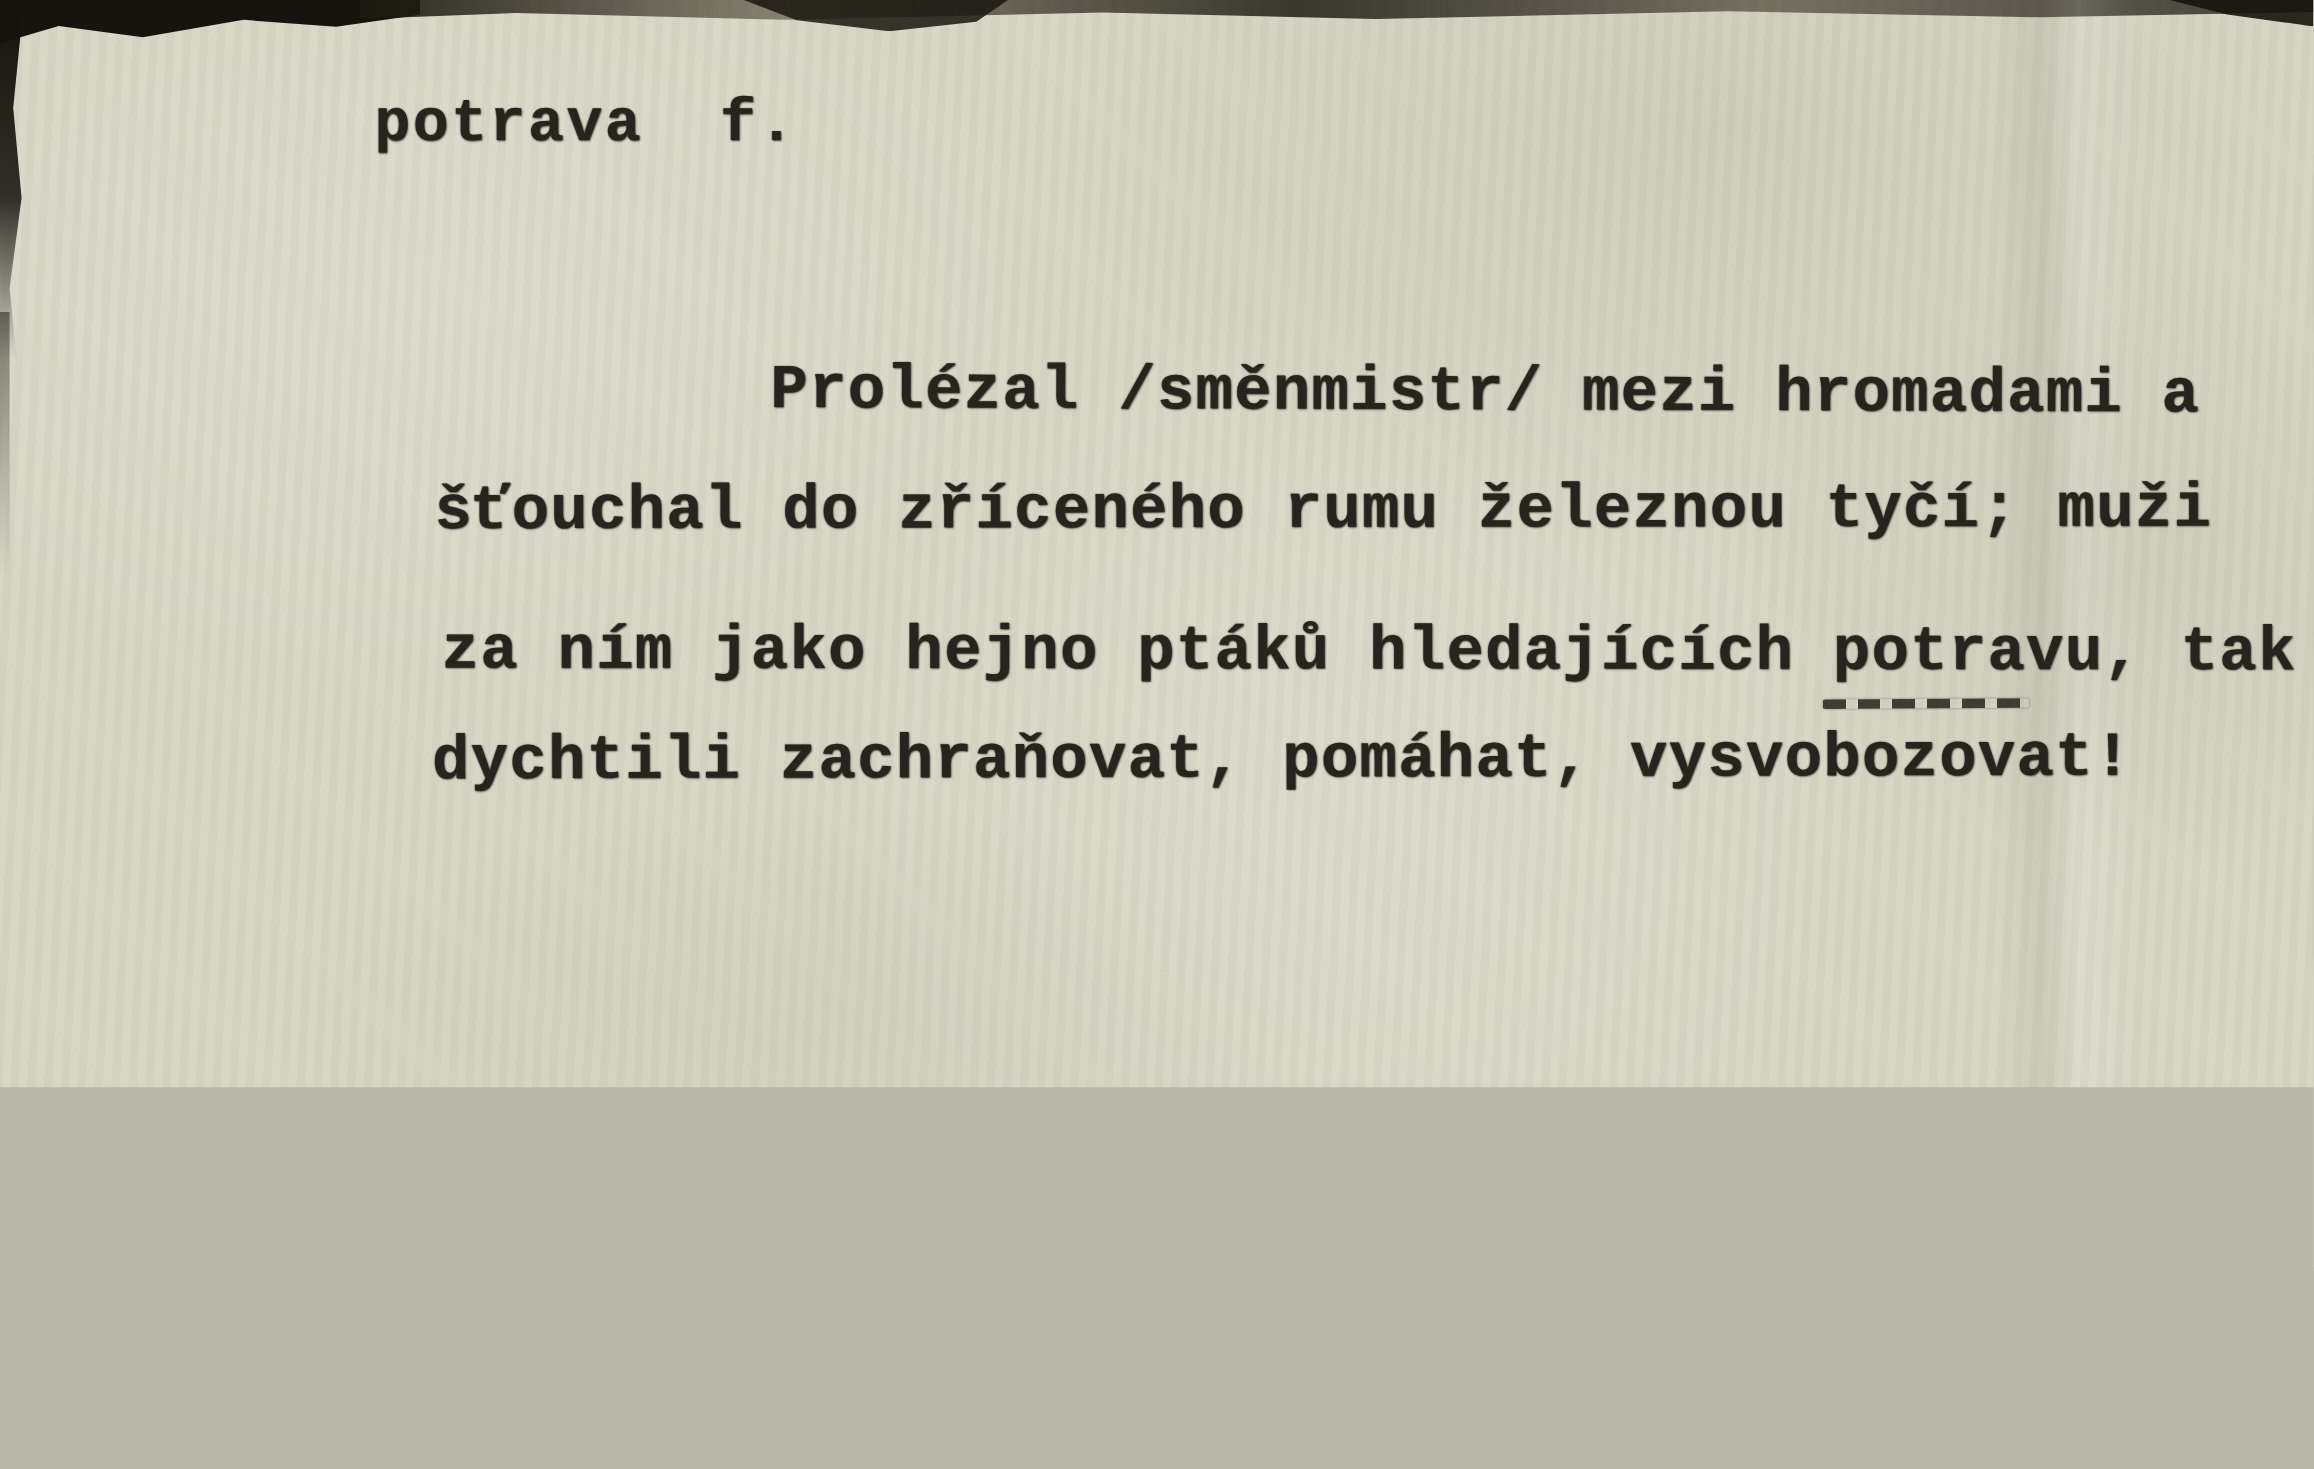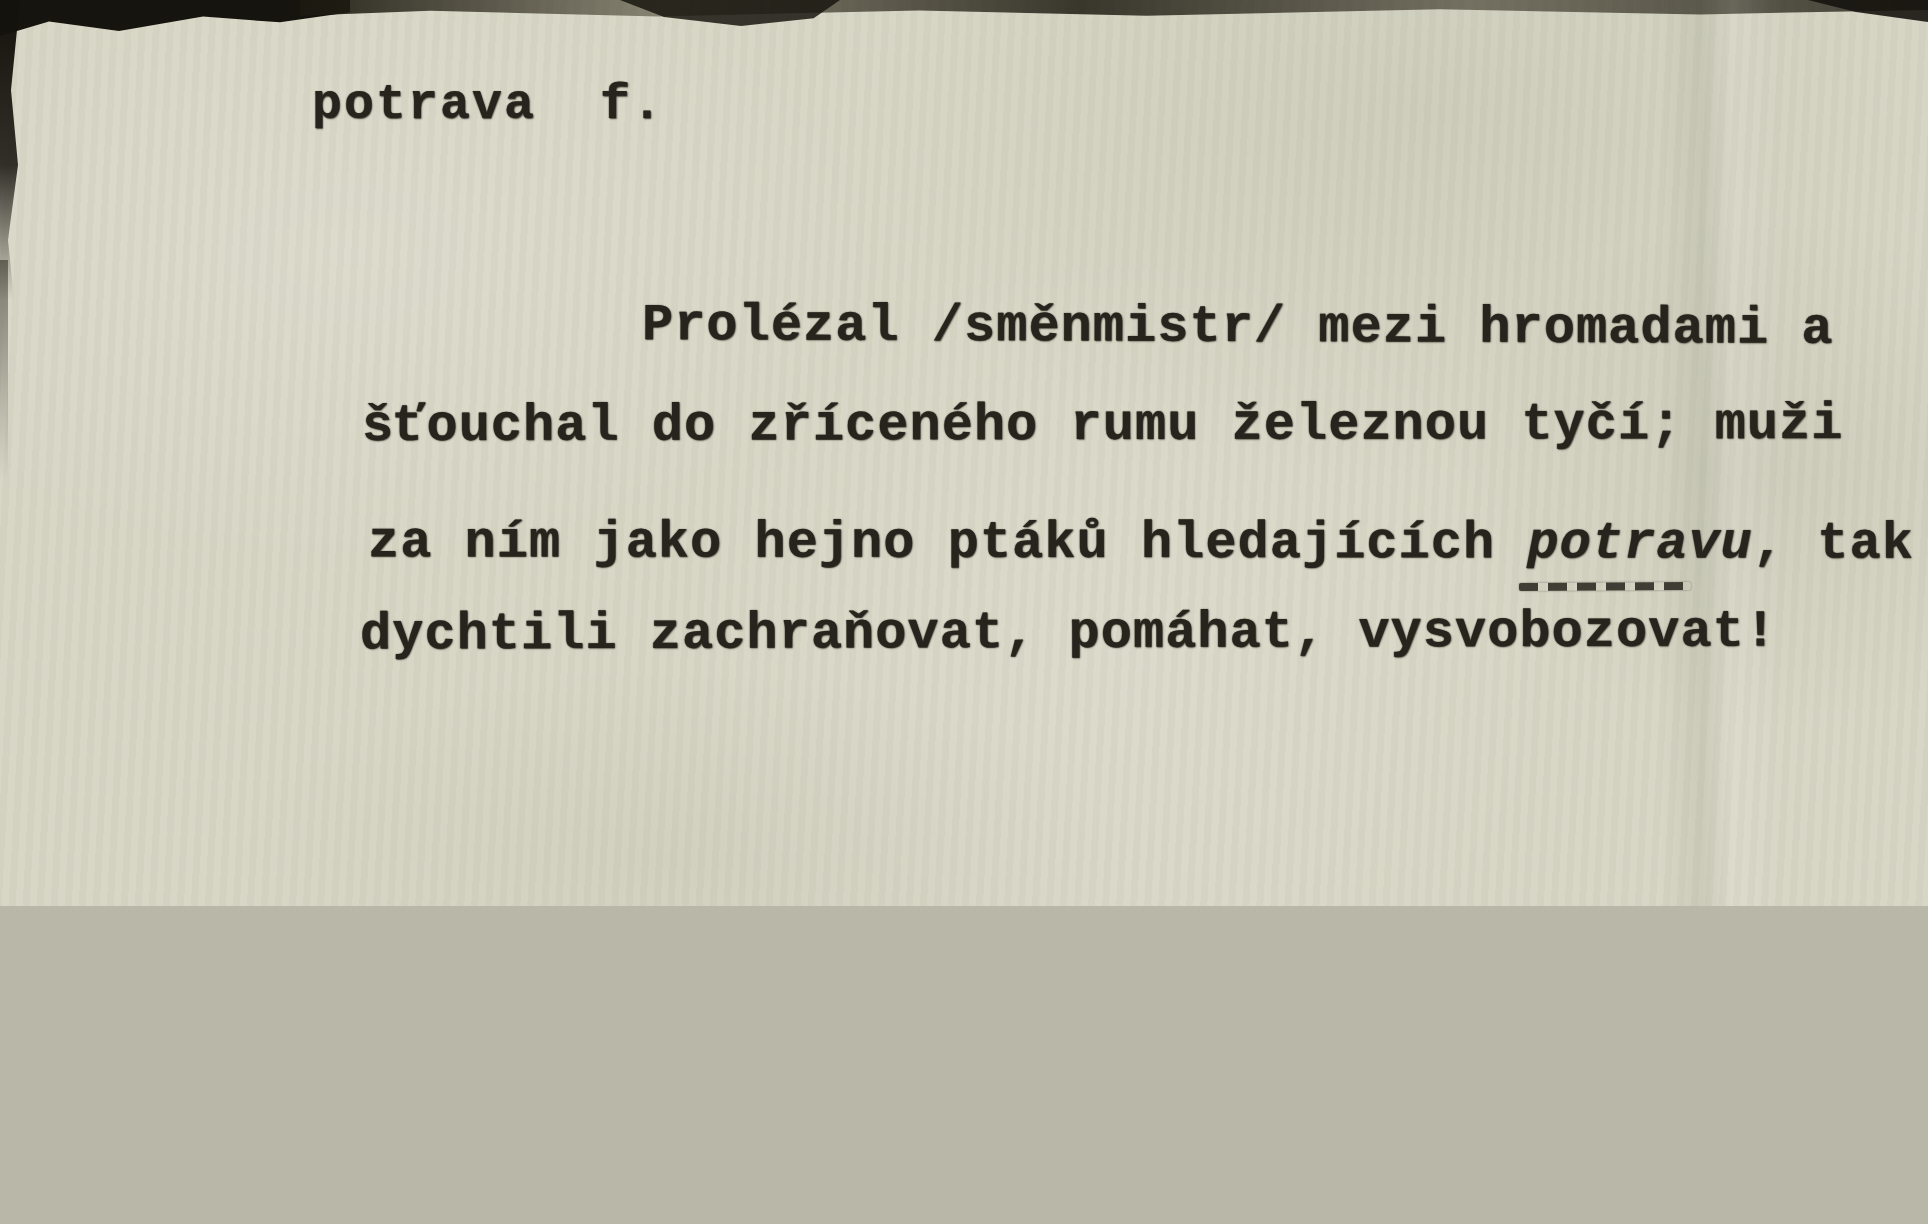--- a/index.html
+++ b/index.html
@@ -52,21 +52,21 @@
   .tw{
     color:#26241d;font-weight:bold;letter-spacing:1px;white-space:pre;
     text-shadow:0.6px 0.6px 1.6px rgba(38,34,25,.85), -0.5px 0 1px rgba(38,34,25,.45);
   }
   .headword{position:absolute;left:312px;top:76px;font-size:50px;letter-spacing:2px;}
   .qline{position:absolute;font-size:52px;}
   .l1{left:642px;top:298px;transform:rotate(.18deg);}
   .l2{left:362px;top:396px;transform:rotate(-.08deg);}
   .l3{left:368px;top:514px;transform:rotate(.05deg);}
   .l4{left:360px;top:604px;transform:rotate(-.12deg);}
-  .underlined{position:relative;display:inline-block;font-style:italic;}
+  .underlined{position:relative;display:inline-block;}
   .underlined::after{
     content:"";position:absolute;left:-8px;bottom:-17px;width:172px;height:8px;
     background:repeating-linear-gradient(90deg,#2b2921 0 19px, transparent 19px 29px);
     opacity:.88;border-radius:2px;transform:rotate(-.4deg);
     box-shadow:0 0 2px rgba(38,34,25,.6);
   }
   
   .citation{position:absolute;left:430px;top:1076px;width:1500px;height:140px;
     transform:rotate(2.55deg);transform-origin:0 0;}
   .cit-blue{

